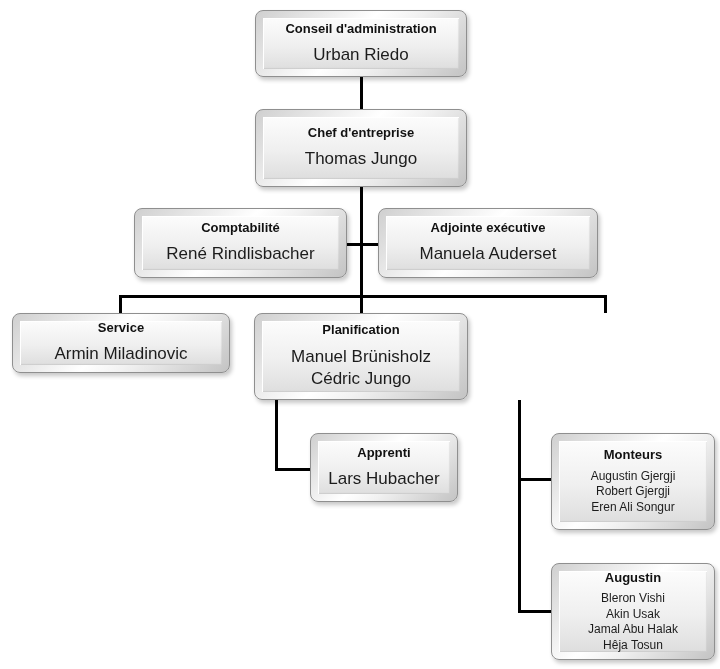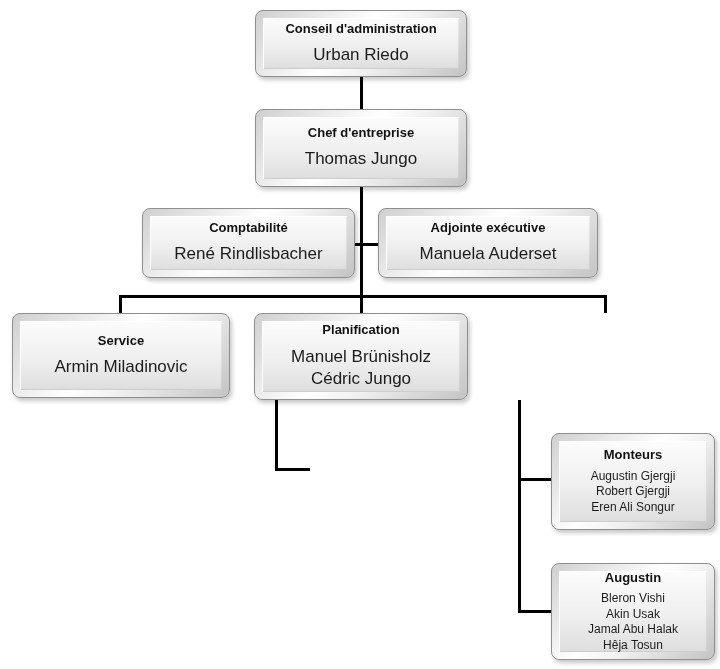--- a/index.html
+++ b/index.html
@@ -76,50 +76,56 @@
     </div>
   </div>
 
   <div class="node" style="left:255px; top:109px; width:212px; height:78px;">
     <div class="node-inner">
       <div class="node-title">Chef d'entreprise</div>
       <div class="node-member">Thomas Jungo</div>
     </div>
   </div>
 
-  <div class="node" style="left:142px; top:208px; width:213px; height:70px;">
+  <div class="node" style="left:134px; top:208px; width:213px; height:70px;">
     <div class="node-inner">
       <div class="node-title">Comptabilité</div>
       <div class="node-member">René Rindlisbacher</div>
     </div>
   </div>
 
   <div class="node" style="left:378px; top:208px; width:220px; height:70px;">
     <div class="node-inner">
       <div class="node-title">Adjointe exécutive</div>
       <div class="node-member">Manuela Auderset</div>
     </div>
   </div>
 
-  <div class="node" style="left:12px; top:313px; width:218px; height:85px;">
+  <div class="node" style="left:12px; top:313px; width:218px; height:60px;">
     <div class="node-inner">
       <div class="node-title">Service</div>
       <div class="node-member">Armin Miladinovic</div>
     </div>
   </div>
 
   <div class="node" style="left:254px; top:313px; width:214px; height:87px;">
     <div class="node-inner">
       <div class="node-title">Planification</div>
       <div class="node-member">Manuel Brünisholz</div>
       <div class="node-member">Cédric Jungo</div>
     </div>
   </div>
 
 
+  <div class="node" style="left:310px; top:433px; width:148px; height:69px;">
+    <div class="node-inner">
+      <div class="node-title">Apprenti</div>
+      <div class="node-member">Lars Hubacher</div>
+    </div>
+  </div>
 
   <div class="node compact" style="left:551px; top:433px; width:164px; height:97px;">
     <div class="node-inner">
       <div class="node-title">Monteurs</div>
       <div class="node-member">Augustin Gjergji</div>
       <div class="node-member">Robert Gjergji</div>
       <div class="node-member">Eren Ali Songur</div>
     </div>
   </div>
 

